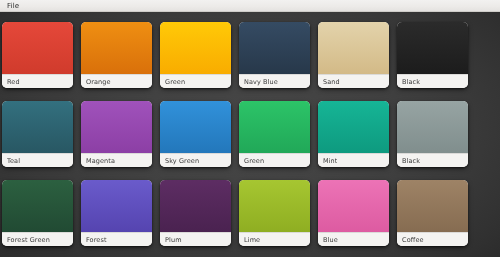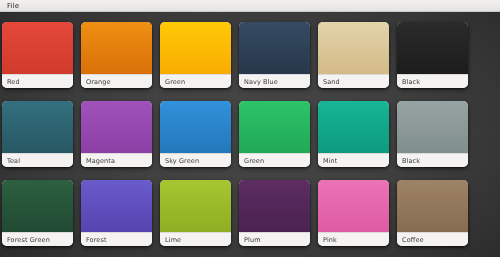--- a/index.html
+++ b/index.html
@@ -204,35 +204,35 @@
             <div class="swatch-label">Forest Green</div>
           </div>
         </div>
         <div class="swatch-card">
           <div class="swatch-color" style="background: linear-gradient(rgb(106, 91, 203) 0%, rgb(85, 68, 176) 100%);"></div>
           <div class="swatch-label-strip">
             <div class="swatch-label">Forest</div>
           </div>
         </div>
         <div class="swatch-card">
+          <div class="swatch-color" style="background: linear-gradient(rgb(93, 45, 99) 0%, rgb(74, 34, 80) 100%);"></div>
+          <div class="swatch-label-strip">
+            <div class="swatch-label">Plum</div>
+          </div>
+        </div>
+        <div class="swatch-card">
           <div class="swatch-color" style="background: linear-gradient(rgb(166, 198, 49) 0%, rgb(143, 174, 34) 100%);"></div>
           <div class="swatch-label-strip">
             <div class="swatch-label">Lime</div>
           </div>
         </div>
         <div class="swatch-card">
-          <div class="swatch-color" style="background: linear-gradient(rgb(93, 45, 99) 0%, rgb(74, 34, 80) 100%);"></div>
-          <div class="swatch-label-strip">
-            <div class="swatch-label">Plum</div>
-          </div>
-        </div>
-        <div class="swatch-card">
           <div class="swatch-color" style="background: linear-gradient(rgb(236, 115, 182) 0%, rgb(221, 91, 161) 100%);"></div>
           <div class="swatch-label-strip">
-            <div class="swatch-label">Pink</div>
+            <div class="swatch-label">Blue</div>
           </div>
         </div>
         <div class="swatch-card">
           <div class="swatch-color" style="background: linear-gradient(rgb(158, 131, 102) 0%, rgb(134, 108, 81) 100%);"></div>
           <div class="swatch-label-strip">
             <div class="swatch-label">Coffee</div>
           </div>
         </div>
       </div>
   </div>

